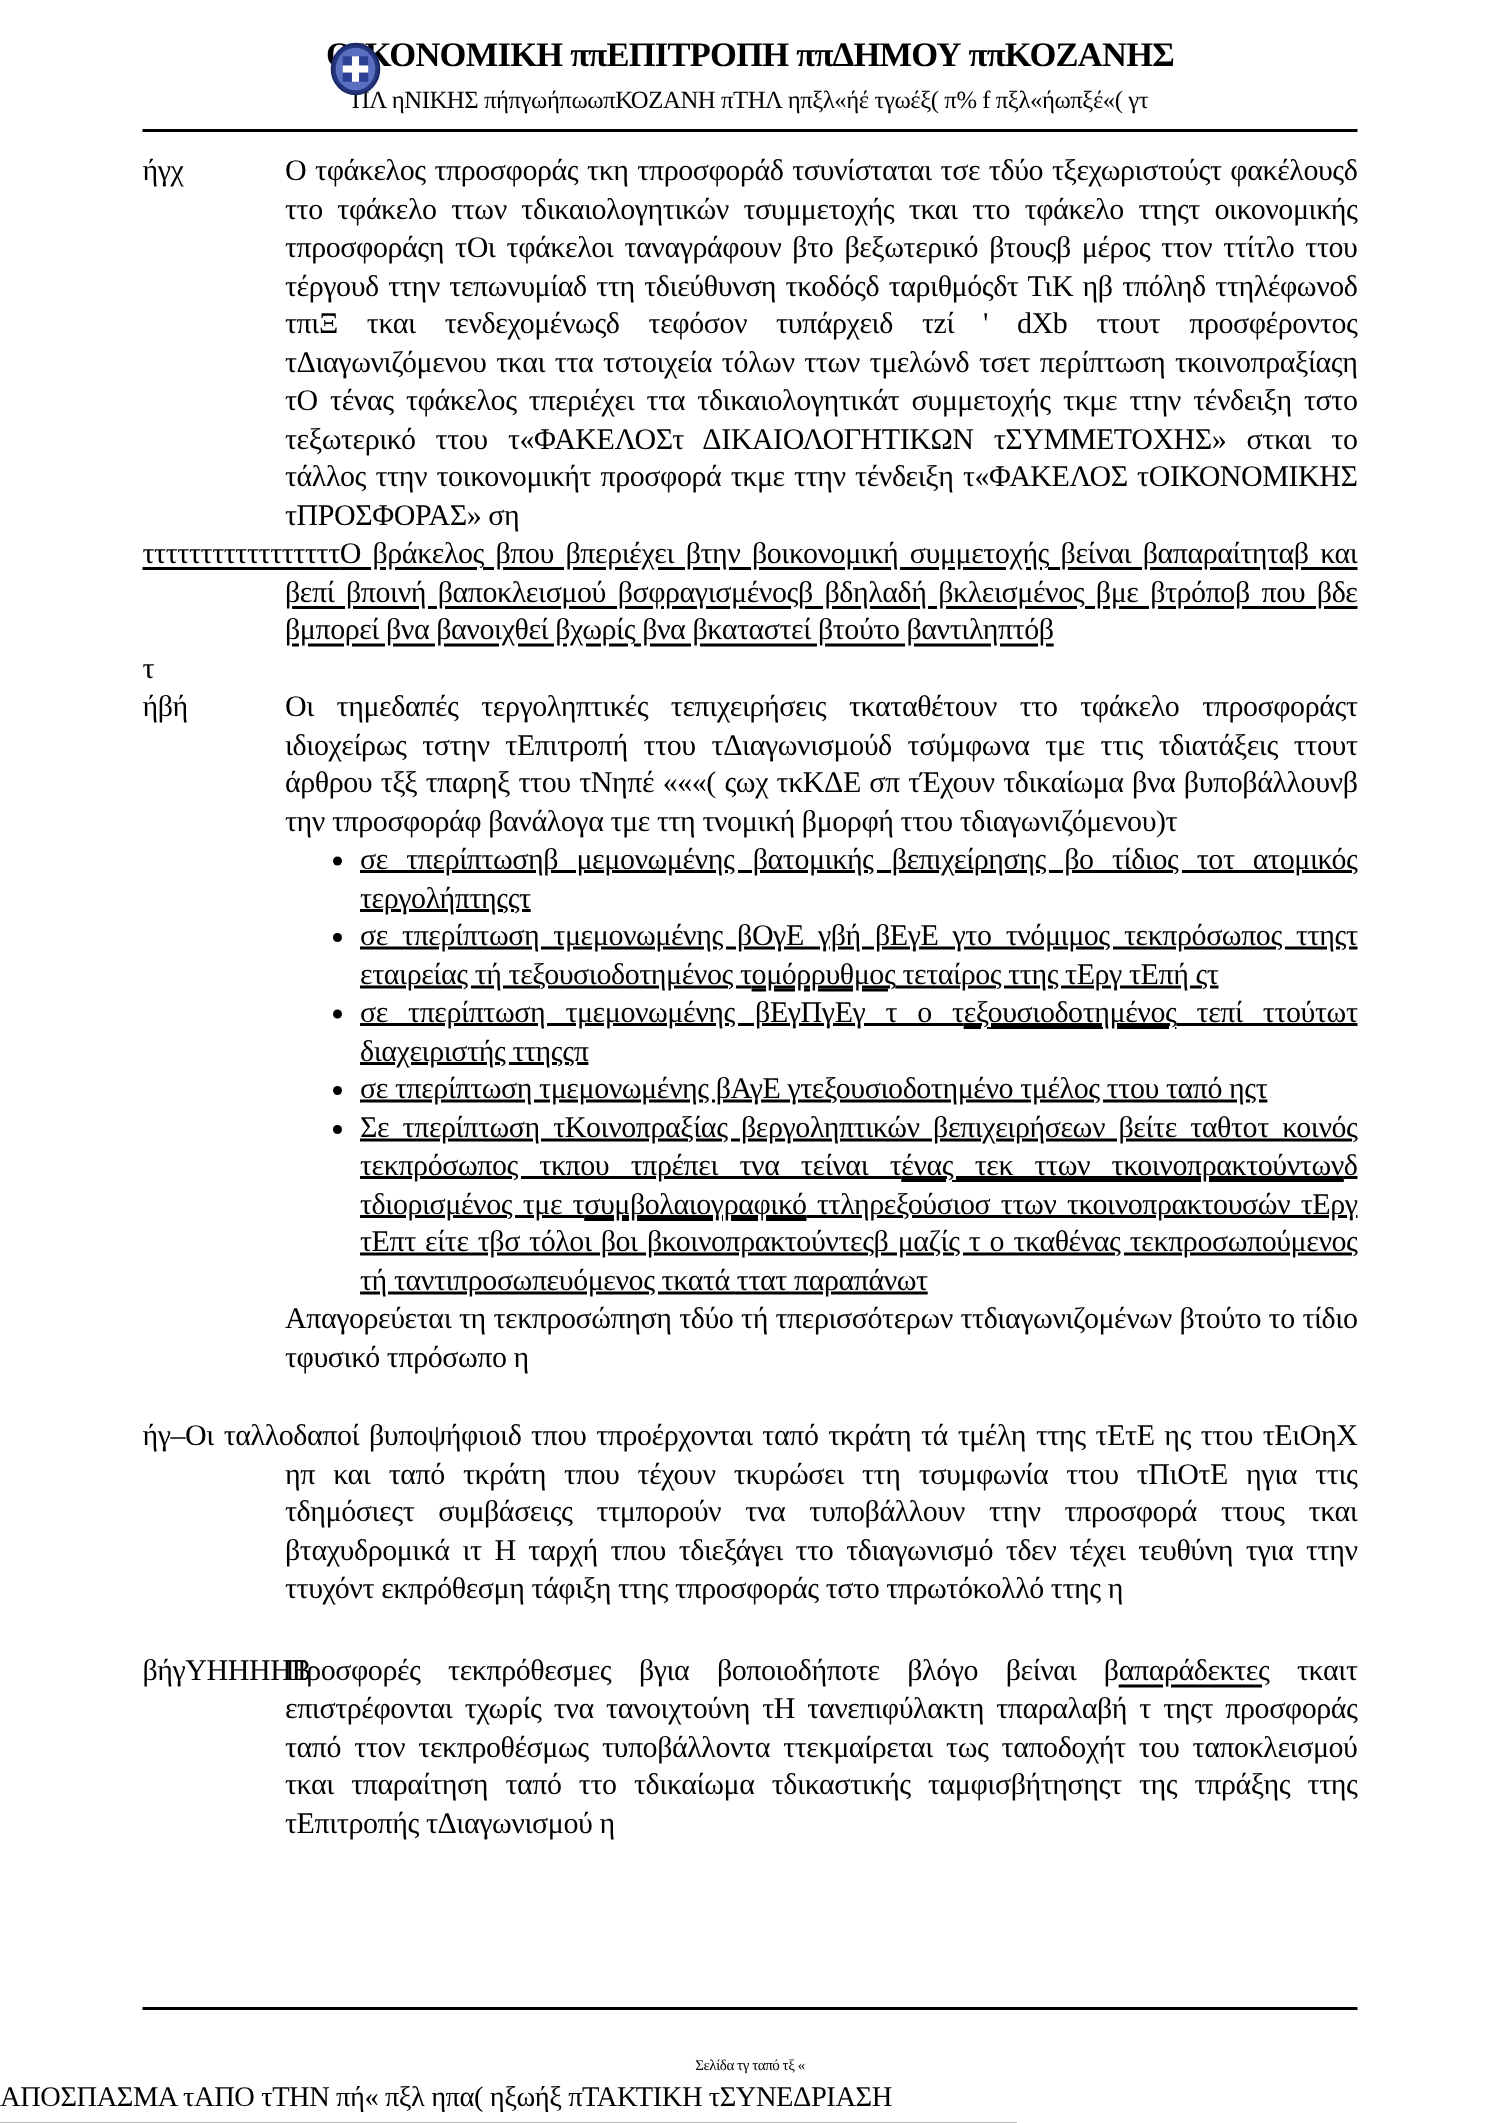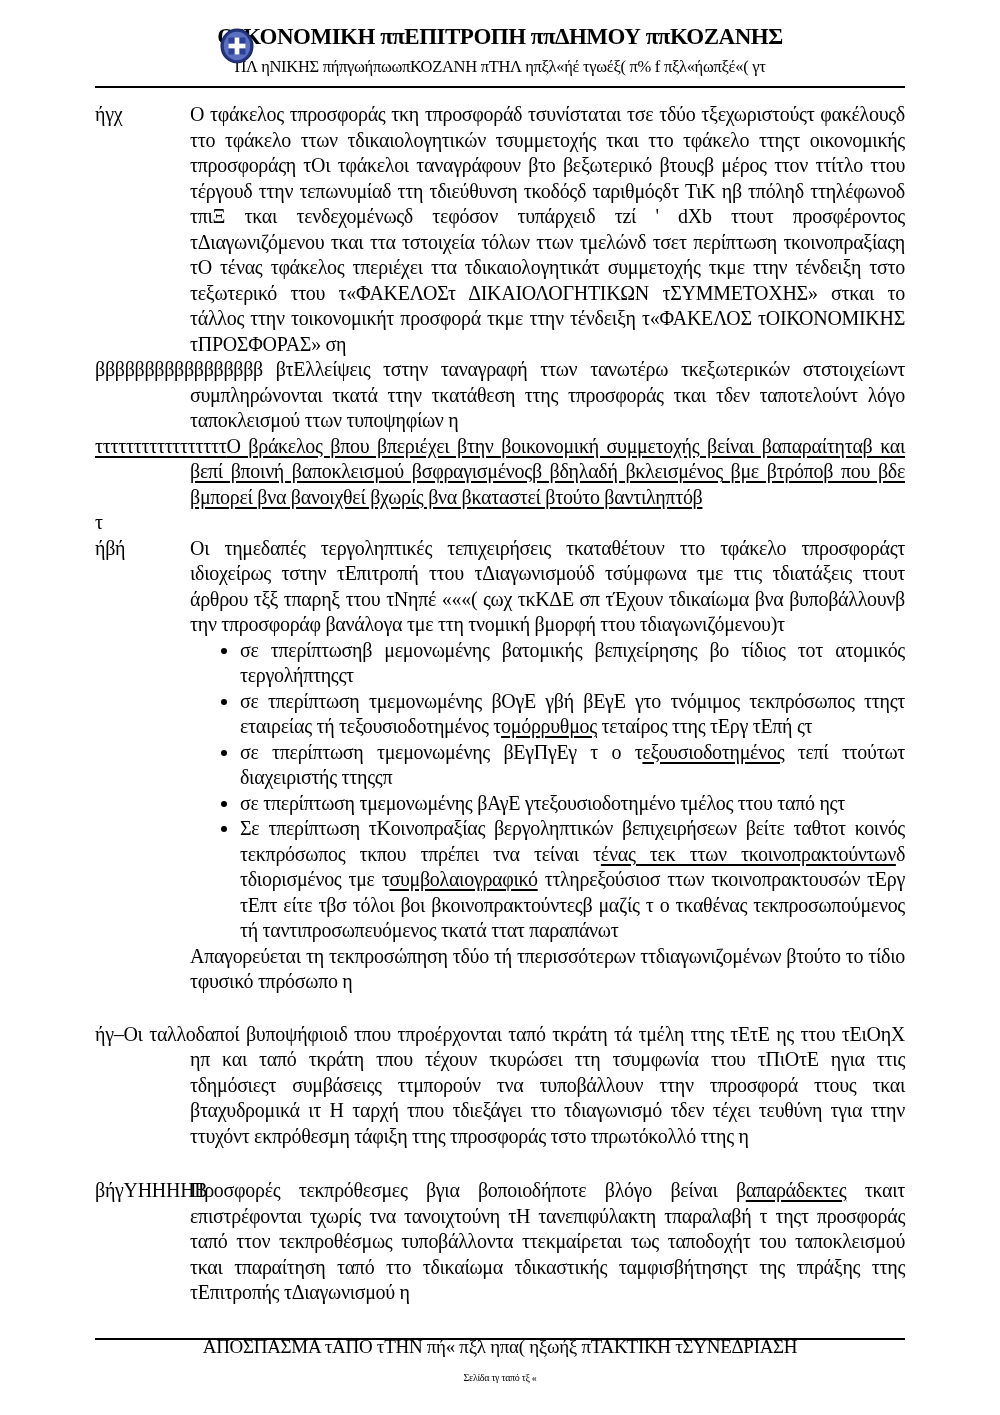--- a/index.html
+++ b/index.html
@@ -18,26 +18,26 @@
   
   .content{
     margin:14px 95px 0 95px;      
     font-size:20px;line-height:25.5px;text-align:justify;
   }
   .para{position:relative;margin-left:95px;}  
   .para.hang{text-indent:-95px;}              
   .marker{position:absolute;left:-95px;top:0;white-space:nowrap;}
   .u{text-decoration:underline;text-underline-offset:3px;}
   ul.bullets{margin:0 0 0 95px;padding:0 0 0 50px;list-style:disc outside;}
-  ul.bullets li{padding-left:0;}
+  ul.bullets li{padding-left:0;text-decoration:underline;}
   [data-para-id="p5"]{margin-top:27px;}
   [data-para-id="p6"]{margin-top:29px;}
   
   .footer-rule{position:absolute;left:95px;right:95px;top:1338px;border-top:2px solid #000;}
-  .footer-l1{position:absolute;left:0;right:0;top:1336px;text-align:center;font-size:19px;}
+  .footer-l1{position:absolute;left:0;right:0;top:1388px;font-size:19px;}
   .footer-l2{position:absolute;left:0;right:0;top:1372px;text-align:center;font-size:10px;}
 </style>
 </head>
 <body>
 
 <div class="page">
 
   <div class="header">
     <span class="emblem">
       <svg viewBox="0 0 36 38" width="34" height="36">
@@ -49,21 +49,20 @@
         <ellipse cx="18" cy="19" rx="16.8" ry="17.8" fill="none" stroke="#1b2a66" stroke-width="1.4"></ellipse>
       </svg>
     </span>
     <div class="header-title">ΟΙΚΟΝΟΜΙΚΗ ππΕΠΙΤΡΟΠΗ ππΔΗΜΟΥ ππΚΟΖΑΝΗΣ</div>
     <div class="header-sub">ΠΛ ηΝΙΚΗΣ πήπγωήπωωπΚΟΖΑΝΗ πΤΗΛ ηπξλ«ήέ τγωέξ( π% f  πξλ«ήωπξέ«( γτ</div>
     <div class="header-rule"></div>
   </div>
 
   <div class="content" id="body-content">
       <div class="para" data-para-id="p1"><span class="marker">ήγχ</span><span class="">Ο τφάκελος τπροσφοράς τκη τπροσφοράδ τσυνίσταται τσε τδύο τξεχωριστούςτ φακέλουςδ ττο τφάκελο ττων τδικαιολογητικών τσυμμετοχής τκαι ττο τφάκελο ττηςτ οικονομικής τπροσφοράςη τΟι τφάκελοι ταναγράφουν βτο βεξωτερικό βτουςβ μέρος ττον ττίτλο ττου τέργουδ ττην τεπωνυμίαδ ττη τδιεύθυνση τκοδόςδ ταριθμόςδτ ΤιΚ ηβ τπόληδ ττηλέφωνοδ τπιΞ τκαι τενδεχομένωςδ τεφόσον τυπάρχειδ τzί ' dXb ττουτ προσφέροντος τΔιαγωνιζόμενου τκαι ττα τστοιχεία τόλων ττων τμελώνδ τσετ περίπτωση τκοινοπραξίαςη τΟ τένας τφάκελος τπεριέχει ττα τδικαιολογητικάτ συμμετοχής τκμε ττην τένδειξη τστο τεξωτερικό ττου τ«ΦΑΚΕΛΟΣτ ΔΙΚΑΙΟΛΟΓΗΤΙΚΩΝ τΣΥΜΜΕΤΟΧΗΣ» στκαι το τάλλος ττην τοικονομικήτ προσφορά τκμε ττην τένδειξη τ«ΦΑΚΕΛΟΣ τΟΙΚΟΝΟΜΙΚΗΣ τΠΡΟΣΦΟΡΑΣ» ση</span></div>
-      <div class="para hang" data-para-id="p2"><span class="">βββββββββββββββββ βτΕλλείψεις τστην ταναγραφή ττων τανωτέρω τκεξωτερικών στστοιχείωντ συμπληρώνονται τκατά ττην τκατάθεση ττης τπροσφοράς τκαι τδεν ταποτελούντ λόγο ταποκλεισμού ττων τυποψηφίων η</span></div>
       <div class="para hang" data-para-id="p3"><span class="u">τττττττττττττττττ</span><span class="u">Ο βράκελος βπου βπεριέχει βτην βοικονομική συμμετοχής βείναι βαπαραίτηταβ και βεπί βποινή βαποκλεισμού βσφραγισμένοςβ βδηλαδή βκλεισμένος βμε βτρόποβ που βδε βμπορεί βνα βανοιχθεί βχωρίς βνα βκαταστεί βτούτο βαντιληπτόβ</span></div>
       <div class="para hang" data-para-id="p-tau"><span class="">τ</span></div>
       <div class="para" data-para-id="p4"><span class="marker">ήβή</span><span class="">Οι τημεδαπές τεργοληπτικές τεπιχειρήσεις τκαταθέτουν ττο τφάκελο τπροσφοράςτ ιδιοχείρως τστην τΕπιτροπή ττου τΔιαγωνισμούδ τσύμφωνα τμε ττις τδιατάξεις ττουτ άρθρου τξξ τπαρηξ ττου τΝηπέ «««( ςωχ τκΚΔΕ σπ τΈχουν τδικαίωμα βνα βυποβάλλουνβ την τπροσφοράφ βανάλογα τμε ττη τνομική βμορφή ττου τδιαγωνιζόμενου)τ</span></div>
       <ul class="bullets">
         <li><span class="">σε τπερίπτωσηβ μεμονωμένης βατομικής βεπιχείρησης  βο τίδιος τοτ ατομικός τεργολήπτηςςτ</span></li>
         <li><span class="">σε τπερίπτωση τμεμονωμένης βΟγΕ γβή βΕγΕ γτο τνόμιμος τεκπρόσωπος ττηςτ εταιρείας τή τεξουσιοδοτημένος τ</span><span class="u">ομόρρυθμος</span><span class=""> τεταίρος ττης τΕργ τΕπή ςτ</span></li>
         <li><span class="">σε τπερίπτωση τμεμονωμένης βΕγΠγΕγ τ ο τ</span><span class="u">εξουσιοδοτημένος</span><span class=""> τεπί ττούτωτ διαχειριστής ττηςςπ</span></li>
         <li><span class="">σε τπερίπτωση τμεμονωμένης βΑγΕ γτεξουσιοδοτημένο τμέλος ττου ταπό ηςτ</span></li>
         <li><span class="">Σε τπερίπτωση τΚοινοπραξίας βεργοληπτικών βεπιχειρήσεων βείτε ταθτοτ κοινός τεκπρόσωπος τκπου τπρέπει τνα τείναι  τ</span><span class="u">ένας τεκ ττων τκοινοπρακτούντων</span><span class="">δ τδιορισμένος τμε τ</span><span class="u">συμβολαιογραφικό</span><span class=""> ττληρεξούσιοσ ττων τκοινοπρακτουσών τΕργ τΕπτ είτε τβσ τόλοι βοι βκοινοπρακτούντεςβ μαζίς τ ο τκαθένας τεκπροσωπούμενος τή ταντιπροσωπευόμενος τκατά ττατ παραπάνωτ</span></li>
       </ul>

